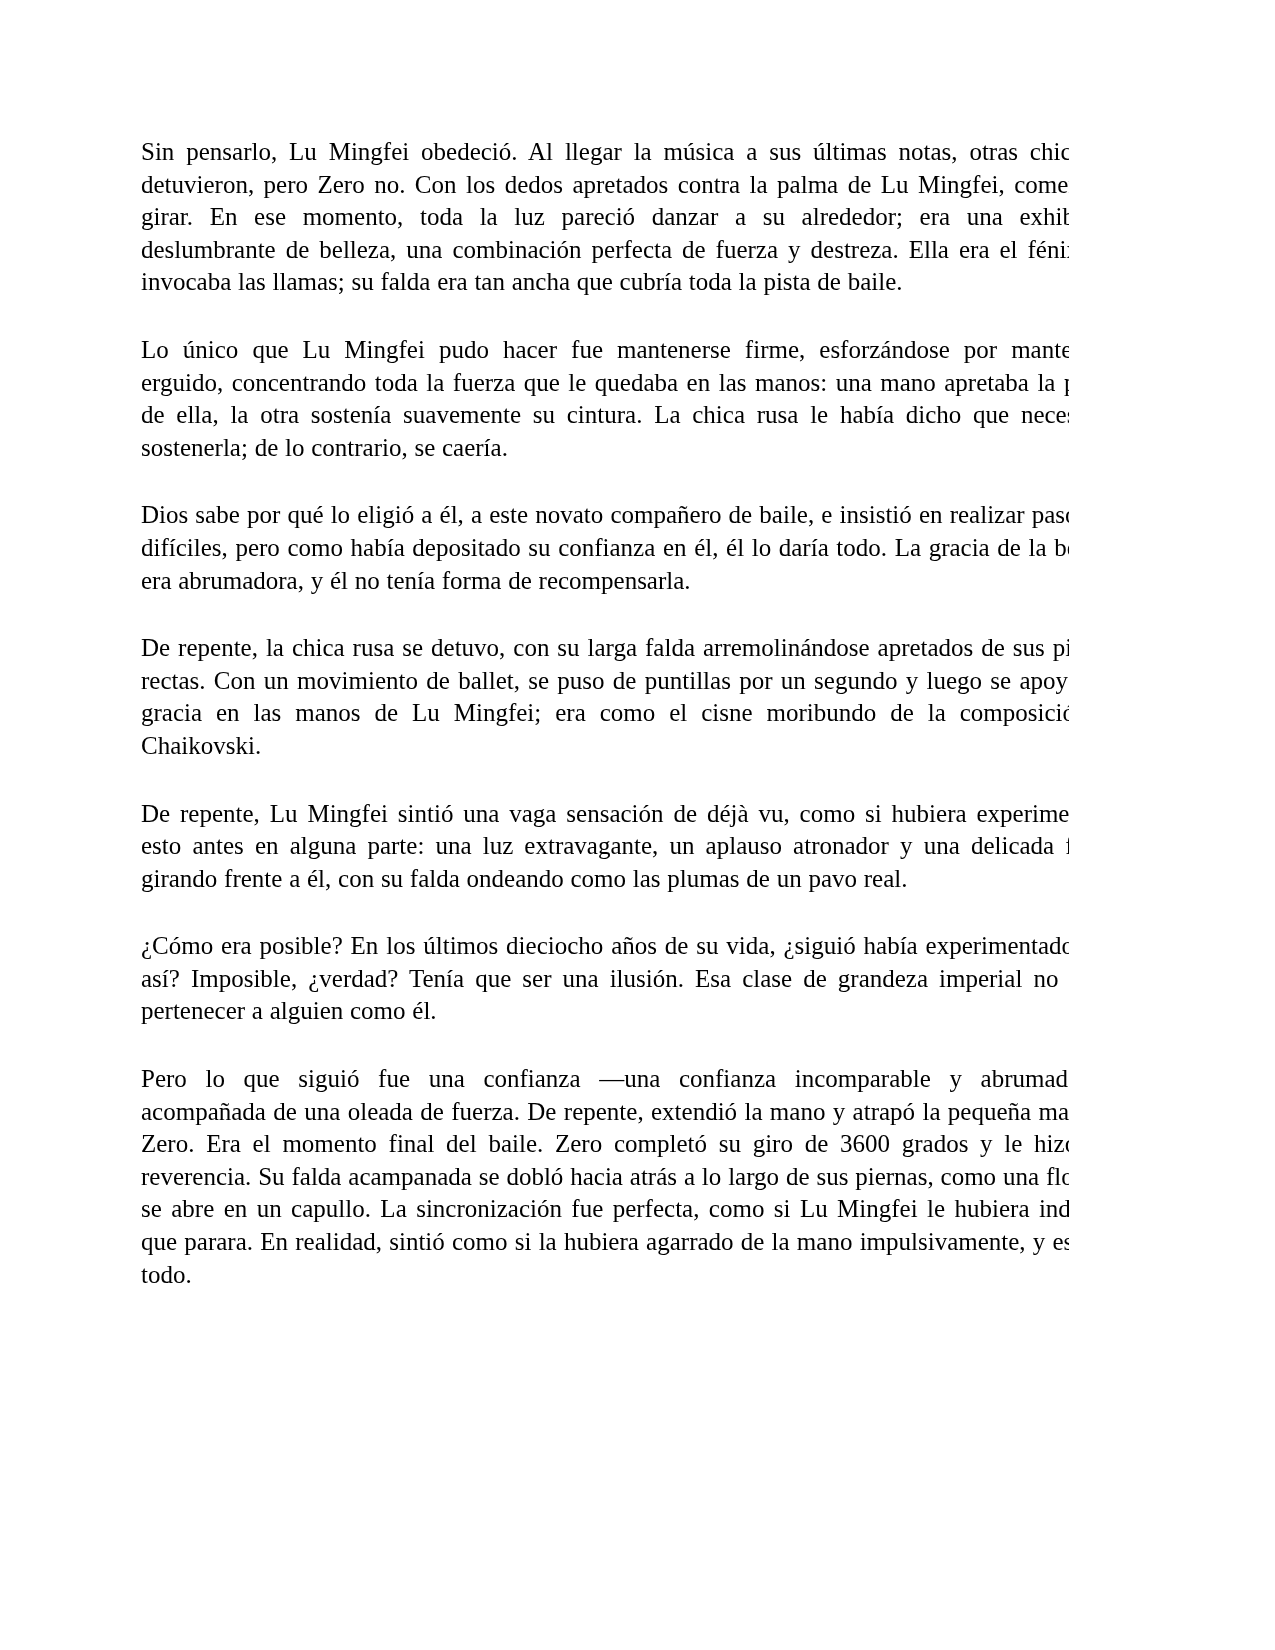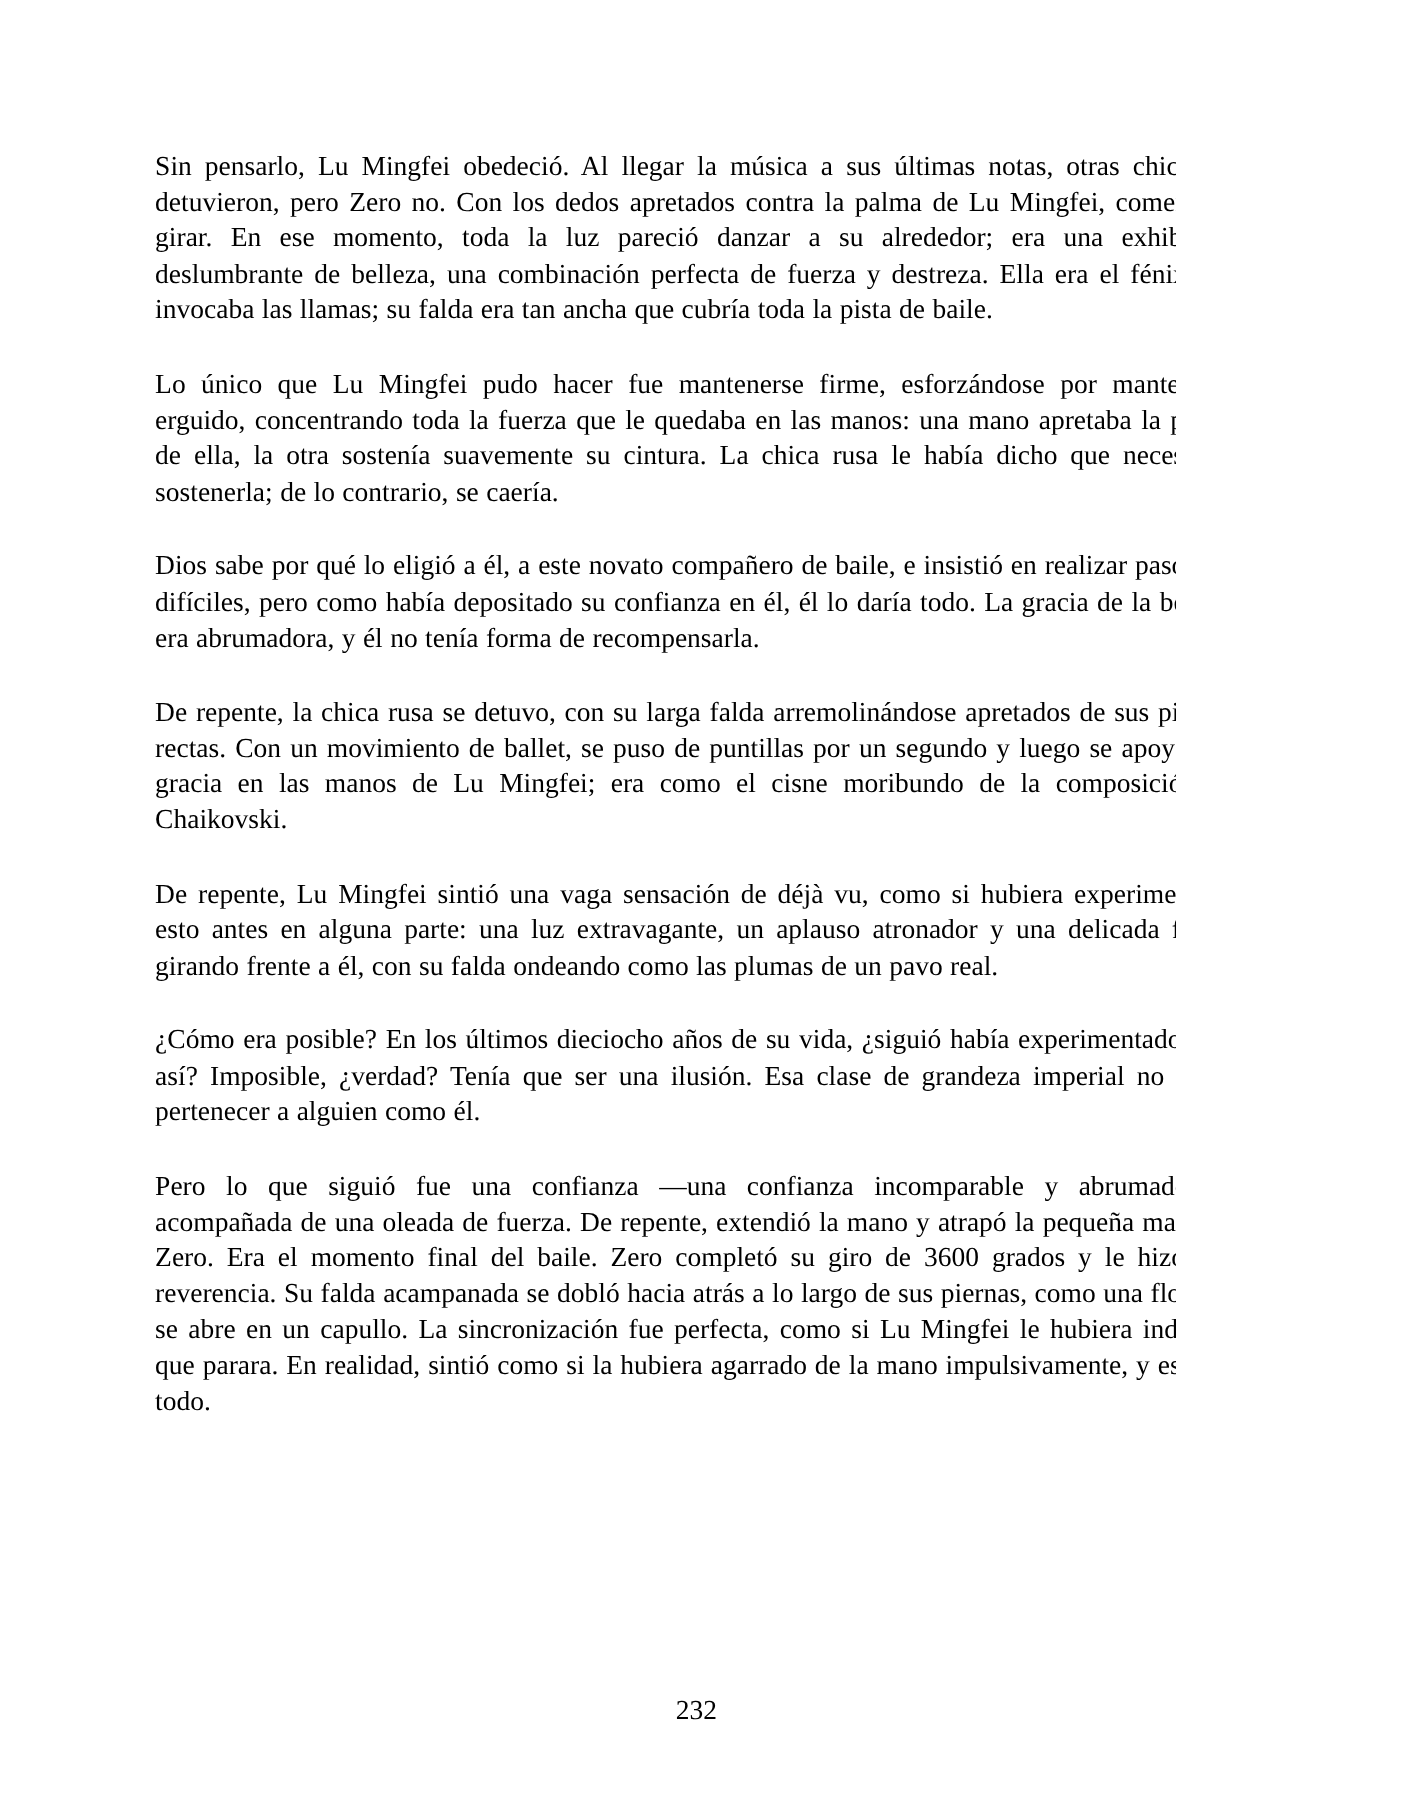--- a/index.html
+++ b/index.html
@@ -48,14 +48,13 @@
 <div class="page">
   <div class="text-block">
     <p>Sin pensarlo, Lu Mingfei obedeció. Al llegar la música a sus últimas notas, otras chicas se detuvieron, pero Zero no. Con los dedos apretados contra la palma de Lu Mingfei, comenzó a girar. En ese momento, toda la luz pareció danzar a su alrededor; era una exhibición deslumbrante de belleza, una combinación perfecta de fuerza y destreza. Ella era el fénix que invocaba las llamas; su falda era tan ancha que cubría toda la pista de baile.</p>
     <p>Lo único que Lu Mingfei pudo hacer fue mantenerse firme, esforzándose por mantenerse erguido, concentrando toda la fuerza que le quedaba en las manos: una mano apretaba la palma de ella, la otra sostenía suavemente su cintura. La chica rusa le había dicho que necesitaba sostenerla; de lo contrario, se caería.</p>
     <p>Dios sabe por qué lo eligió a él, a este novato compañero de baile, e insistió en realizar pasos tan difíciles, pero como había depositado su confianza en él, él lo daría todo. La gracia de la belleza era abrumadora, y él no tenía forma de recompensarla.</p>
     <p>De repente, la chica rusa se detuvo, con su larga falda arremolinándose apretados de sus piernas rectas. Con un movimiento de ballet, se puso de puntillas por un segundo y luego se apoyó con gracia en las manos de Lu Mingfei; era como el cisne moribundo de la composición de Chaikovski.</p>
     <p>De repente, Lu Mingfei sintió una vaga sensación de déjà vu, como si hubiera experimentado esto antes en alguna parte: una luz extravagante, un aplauso atronador y una delicada figura girando frente a él, con su falda ondeando como las plumas de un pavo real.</p>
     <p>¿Cómo era posible? En los últimos dieciocho años de su vida, ¿siguió había experimentado algo así? Imposible, ¿verdad? Tenía que ser una ilusión. Esa clase de grandeza imperial no podía pertenecer a alguien como él.</p>
     <p>Pero lo que siguió fue una confianza —una confianza incomparable y abrumadora— acompañada de una oleada de fuerza. De repente, extendió la mano y atrapó la pequeña mano de Zero. Era el momento final del baile. Zero completó su giro de 3600 grados y le hizo una reverencia. Su falda acampanada se dobló hacia atrás a lo largo de sus piernas, como una flor que se abre en un capullo. La sincronización fue perfecta, como si Lu Mingfei le hubiera indicado que parara. En realidad, sintió como si la hubiera agarrado de la mano impulsivamente, y eso fue todo.</p>
   </div>
-  <div class="page-number">232</div>
 </div>
 
 </body></html>

